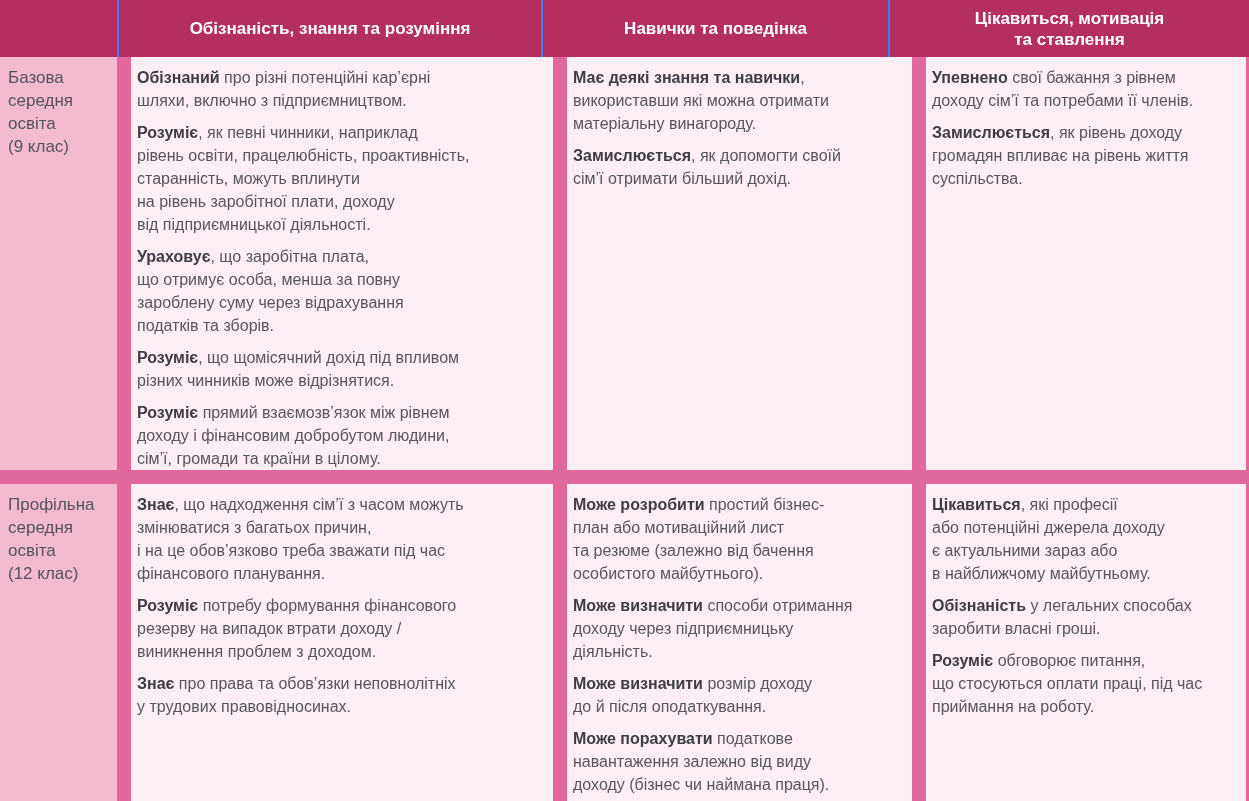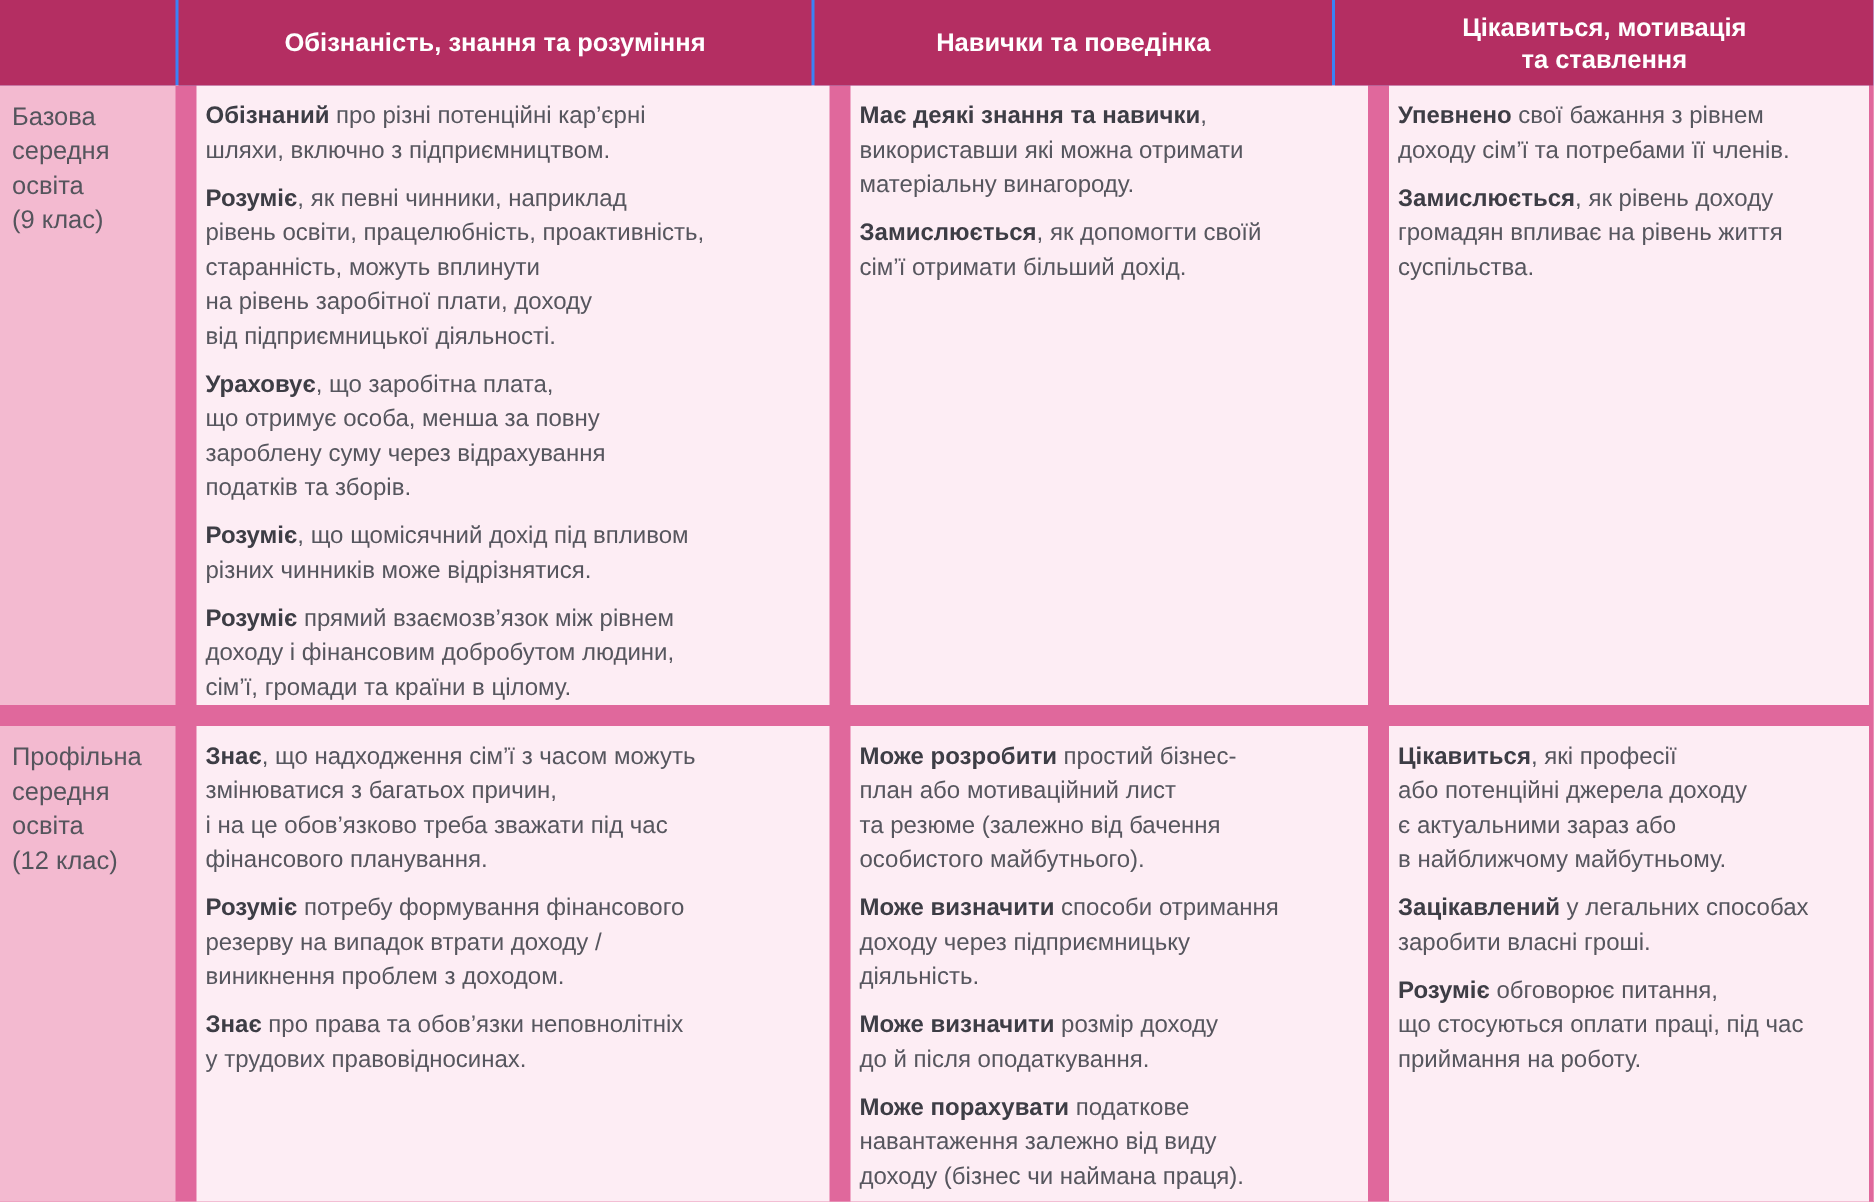--- a/index.html
+++ b/index.html
@@ -113,20 +113,20 @@
 до й після оподаткування.</p>
         <p class="para"><strong>Може порахувати</strong> податкове
 навантаження залежно від виду
 доходу (бізнес чи наймана праця).</p>
       </div>
       <div class="cell">
         <p class="para"><strong>Цікавиться</strong>, які професії
 або потенційні джерела доходу
 є актуальними зараз або
 в найближчому майбутньому.</p>
-        <p class="para"><strong>Зацікавлений</strong> у легальних способах
+        <p class="para"><strong>Обізнаність</strong> у легальних способах
 заробити власні гроші.</p>
         <p class="para"><strong>Розуміє</strong> обговорює питання,
 що стосуються оплати праці, під час
 приймання на роботу.</p>
       </div>
     </div>
 </div>
 
 </body></html>

